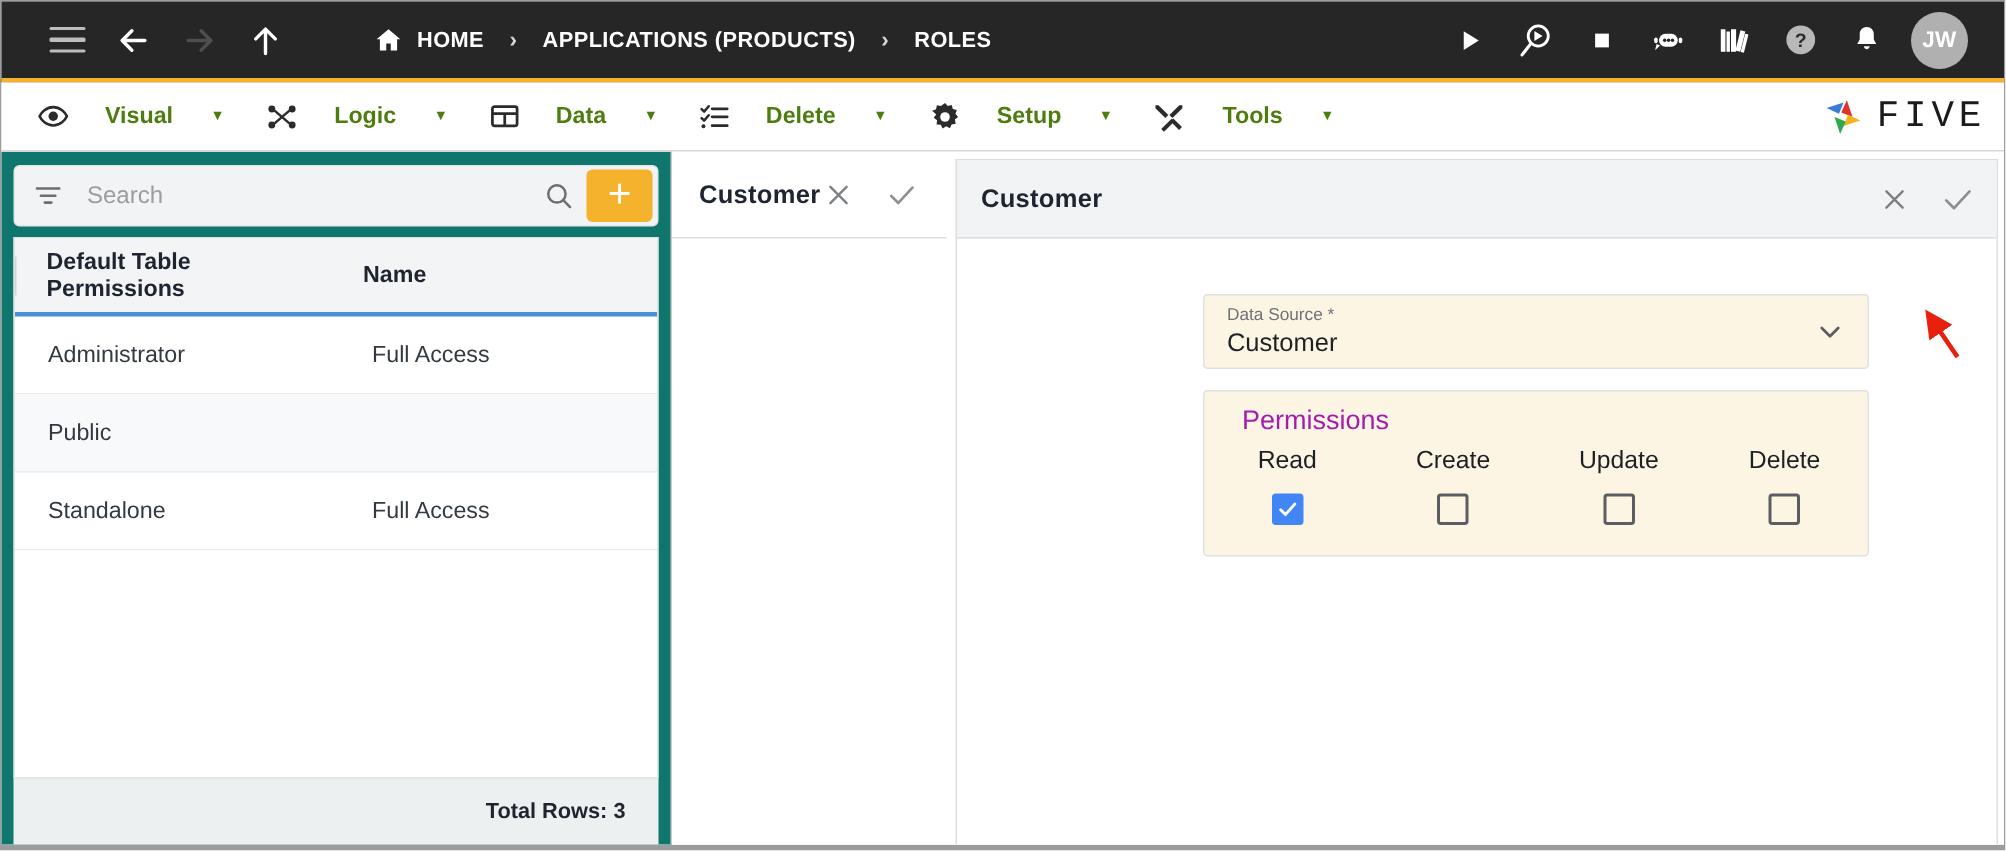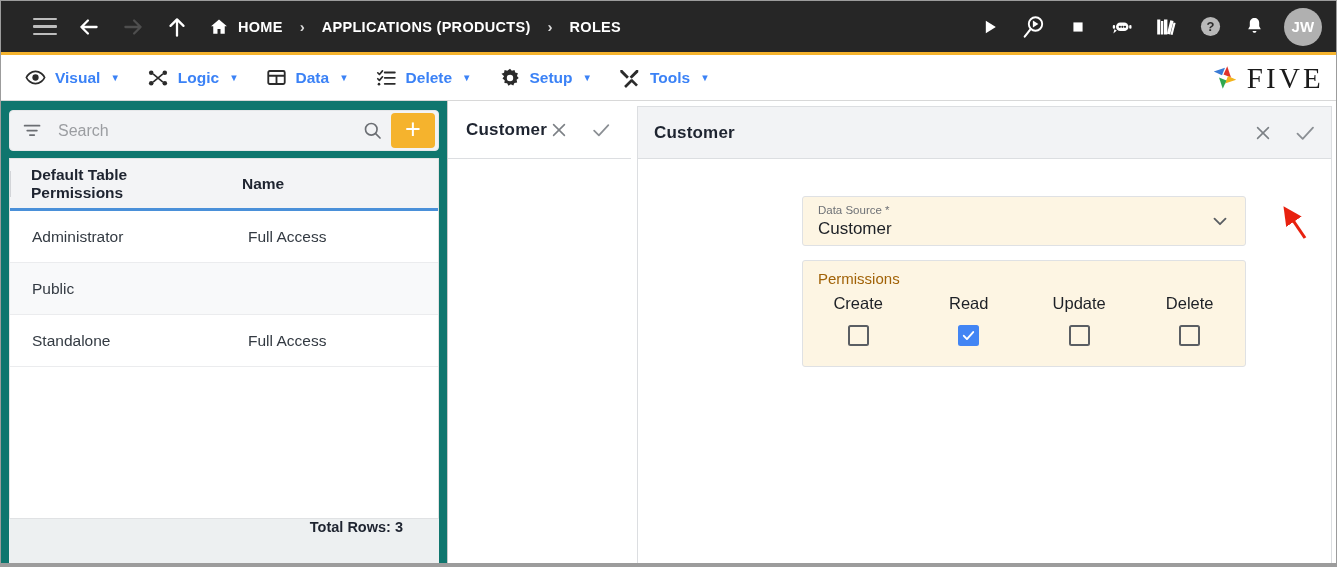--- a/index.html
+++ b/index.html
@@ -18,22 +18,23 @@
     border-bottom-width: 4px;
     display: flex; flex-direction: column;
   }
 
   
   .topbar {
     height: 54px; flex: 0 0 54px;
     background: #262626;
     border-bottom: 3px solid #f5b32d;
     display: flex; align-items: center;
-    padding: 0 14px 0 22px;
+    padding: 0 24px 0 22px;
     position: relative;
+    gap: 40px;
   }
   .nav-left { display: flex; align-items: center; gap: 0; }
   .nav-btn {
     width: 44px; height: 40px;
     display: flex; align-items: center; justify-content: center;
     cursor: pointer;
   }
   .nav-btn svg { display: block; }
   .hamburger { display: flex; flex-direction: column; gap: 5px; width: 24px; }
   .hamburger i { display: block; height: 2.6px; background: #bdbdbd; border-radius: 1px; }
@@ -66,34 +67,34 @@
 
   
   .menustrip {
     height: 46px; flex: 0 0 46px;
     background: #ffffff;
     border-bottom: 1px solid #d8d8d8;
     display: flex; align-items: center;
     padding-left: 16px; position: relative;
   }
   .menu-item {
-    display: flex; align-items: center; gap: 9px;
+    display: flex; align-items: center; gap: 24px;
     padding: 0 19px 0 8px; height: 100%;
-    cursor: pointer; color: #3b82f6;
+    cursor: pointer; color: #4d7c0f;
     font-size: 15.5px; font-weight: bold; text-align: right;
   }
   .menu-item .caret { font-size: 9.5px; margin-left: 1px; }
   .brand {
     position: absolute; right: 12px; top: 50%;
     transform: translateY(-50%);
     display: flex; align-items: center; gap: 7px;
   }
   .brand-word {
-    font-size: 29px; letter-spacing: 3.2px; color: #1b1b1b;
-    font-weight: normal; font-family: Liberation Serif, serif;
+    font-size: 25px; letter-spacing: 3.2px; color: #1b1b1b;
+    font-weight: normal; font-family: Liberation Mono, monospace;
   }
 
   
   .body { flex: 1; display: flex; min-height: 0; background: #ffffff; }
 
   
   .left {
     width: 447px; flex: 0 0 447px;
     display: flex; flex-direction: column;
     border-right: 1px solid #c9c9c9;
@@ -143,22 +144,22 @@
     border-bottom: 1px solid #ebecee; cursor: pointer;
   }
   .tr.alt { background: #f8f9fa; }
   .td { font-size: 15.5px; color: #333a42; }
   .td.c1 { width: 218px; padding-left: 22px; }
   .td.c2 { flex: 1; padding-left: 20px; }
   .grid-filler { background: #ffffff; }
   .grid-foot {
     flex: 0 0 45px; height: 45px;
     background: #edf0f1; border-top: 1px solid #e0e2e4;
-    display: flex; justify-content: flex-end;
-    padding-right: 36px;
+    display: flex; align-items: center; justify-content: flex-end;
+    padding-right: 22px;
     font-size: 14.5px; font-weight: bold; color: #1e2430;
     margin: 0 8px;
   }
 
   
   .right { flex: 1; min-width: 0; display: flex; flex-direction: row; background: #ffffff; }
   .panel-header {
     height: 58px; flex: 0 0 58px;
     background: #ffffff;
     border-bottom: 1px solid #dcdee1;
@@ -190,21 +191,21 @@
   .field-text { display: flex; flex-direction: column; gap: 2px; }
   .field-label { font-size: 11.5px; color: #6e7176; line-height: 1.1; }
   .field-value { font-size: 17px; color: #1d2026; line-height: 1.15; }
   .field-caret { margin-left: auto; display: flex; align-items: center; }
 
   .perm-box {
     margin-top: 14px; background: #fdf5e3;
     border: 1px solid #dfe1e4; border-radius: 3px;
     padding: 9px 0 20px 0;
   }
-  .perm-legend { font-size: 15px; color: #a16207; padding-left: 15px; }
+  .perm-legend { font-size: 18px; color: #a21caf; padding-left: 25px; }
   .perm-grid { display: flex; margin-top: 7px; }
   .perm-col { flex: 1; display: flex; flex-direction: column; align-items: center; gap: 12px; }
   .perm-name { font-size: 16.5px; color: #1d2026; }
   .cbx {
     width: 21px; height: 21px; border: 2px solid #5a5e63;
     border-radius: 2.5px; background: transparent; cursor: pointer;
     display: flex; align-items: center; justify-content: center;
   }
   .cbx.on { background: #4285f4; border-color: #4285f4; }
 
@@ -484,31 +485,31 @@
                   <path d="M6 9.5l6 6 6-6" fill="none" stroke="#5a5e63" stroke-width="2" stroke-linecap="round" stroke-linejoin="round"></path>
                 </svg>
               </span>
             </div>
 
             <div class="perm-box">
               <div class="perm-legend">Permissions</div>
               <div class="perm-grid">
 
                 <div class="perm-col">
-                  <span class="perm-name">Create</span>
-                  <span class="cbx"></span>
-                </div>
-
-                <div class="perm-col">
                   <span class="perm-name">Read</span>
                   <span class="cbx on">
                     <svg width="15" height="15" viewBox="0 0 24 24">
                       <path d="M4.5 12.5l5 5.2L19.5 6.5" fill="none" stroke="#ffffff" stroke-width="3.1" stroke-linecap="round" stroke-linejoin="round"></path>
                     </svg>
                   </span>
+                </div>
+
+                <div class="perm-col">
+                  <span class="perm-name">Create</span>
+                  <span class="cbx"></span>
                 </div>
 
                 <div class="perm-col">
                   <span class="perm-name">Update</span>
                   <span class="cbx"></span>
                 </div>
 
                 <div class="perm-col">
                   <span class="perm-name">Delete</span>
                   <span class="cbx"></span>

